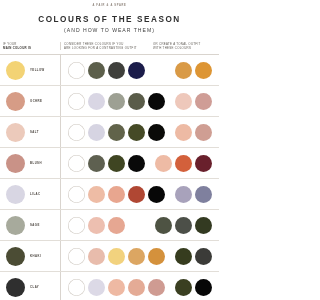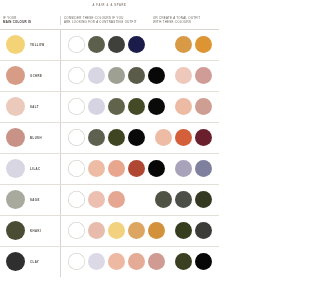--- a/index.html
+++ b/index.html
@@ -145,20 +145,24 @@
     white-space: nowrap;
   }
 </style>
 </head>
 <body>
 
 <div id="page">
 
   <div class="brand">A FAIR &amp; A SPARE</div>
 
+  <div class="title-wrap">
+    <div class="title">COLOURS OF THE SEASON</div>
+    <div class="subtitle">(AND HOW TO WEAR THEM)</div>
+  </div>
 
   <div class="col-headers">
     <div class="ch ch-1">
       <div class="ch-line">IF YOUR</div>
       <div class="ch-line bold">MAIN COLOUR IS</div>
     </div>
     <div class="ch ch-2">
       <div class="ch-line">CONSIDER THESE COLOURS IF YOU</div>
       <div class="ch-line">ARE LOOKING FOR A CONTRASTING OUTFIT</div>
     </div>

